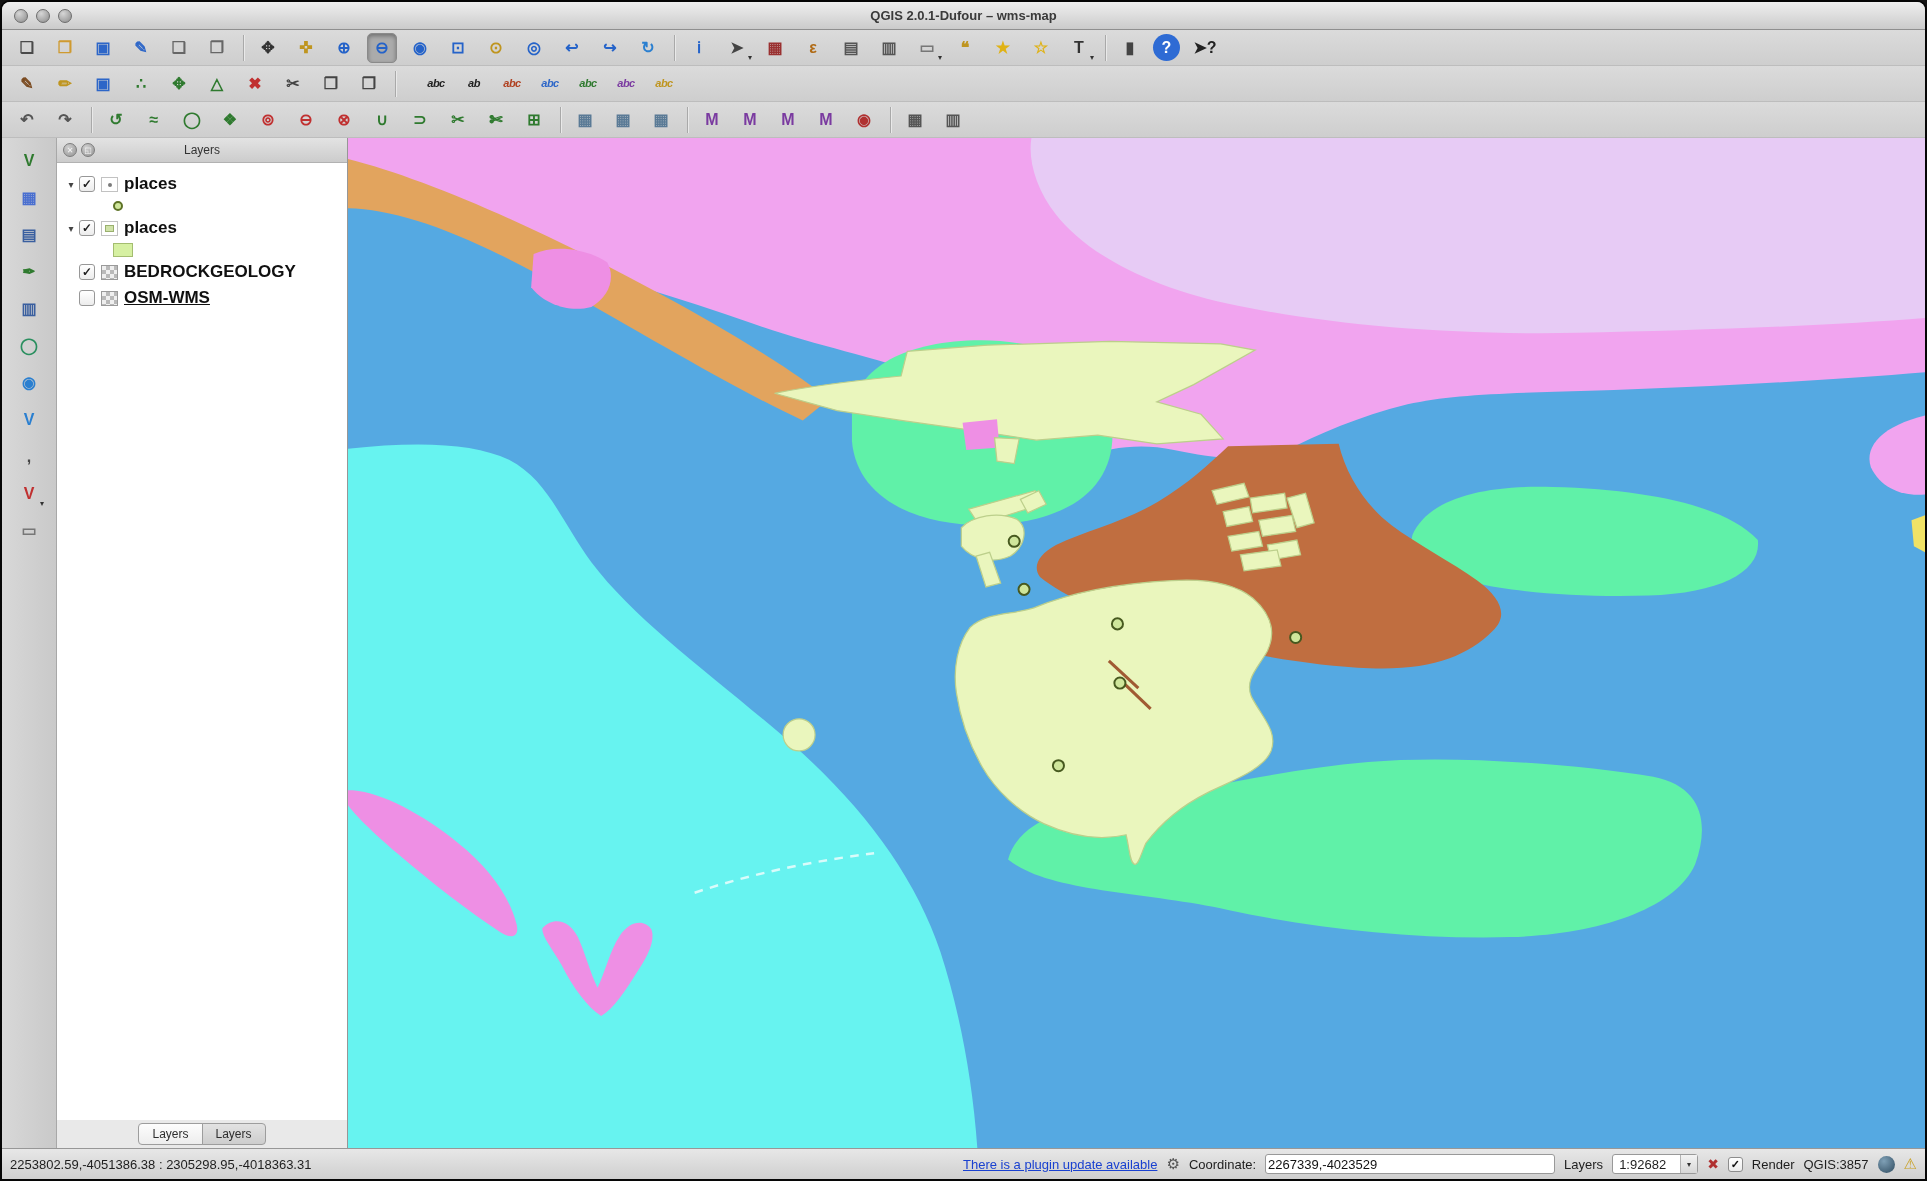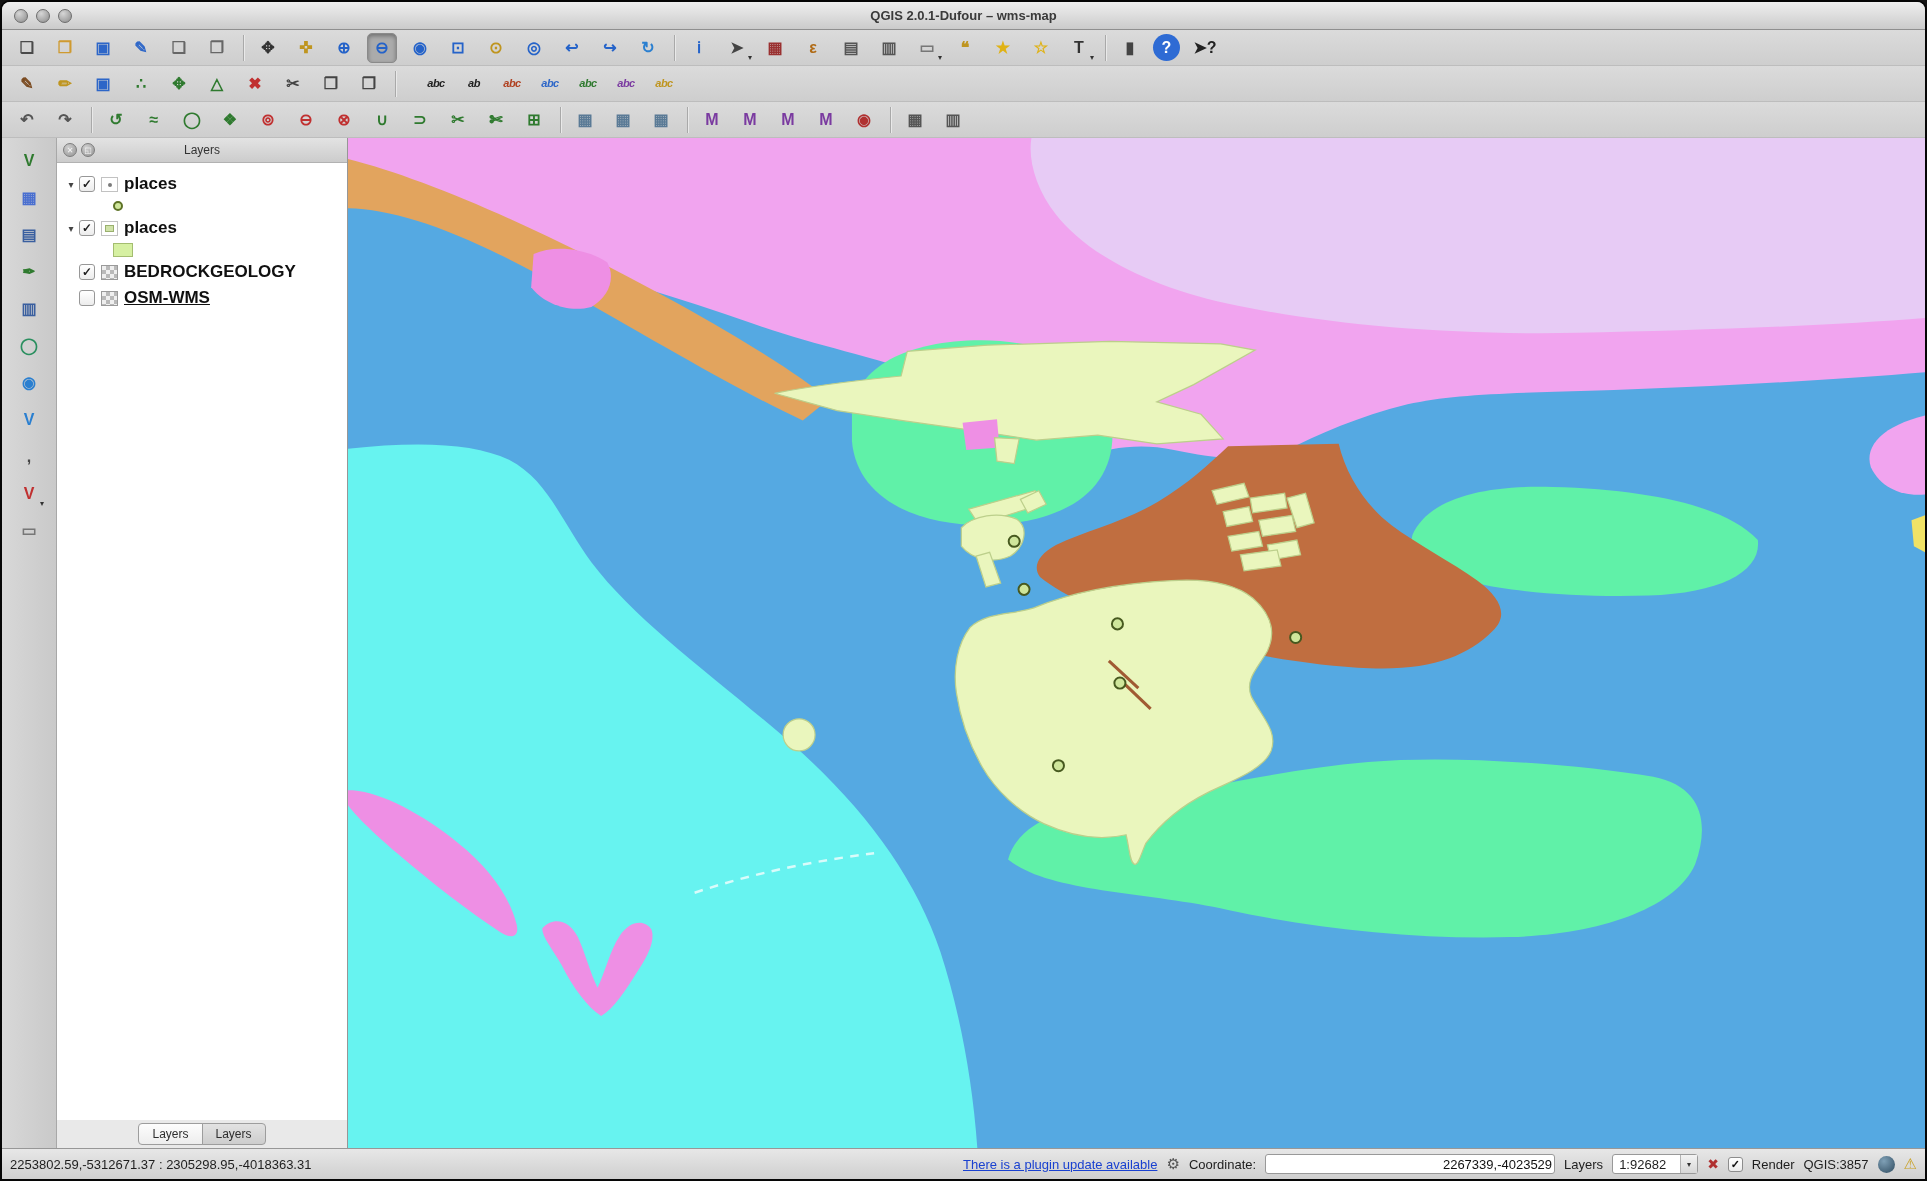--- a/index.html
+++ b/index.html
@@ -71,21 +71,21 @@
   
   .map-area{flex:1;position:relative;overflow:hidden;background:#55a9e2;min-width:0;}
   .map-area svg{display:block;width:100%;height:100%;}
   
   .statusbar{height:30px;flex:0 0 30px;background:linear-gradient(#e7e7e7,#cfcfcf);
     border-top:1px solid #979797;display:flex;align-items:center;padding:0 8px;gap:9px;
     font-size:13px;color:#1e1e1e;white-space:nowrap;}
   .plugin-link{color:#1a41d0;text-decoration:underline;margin-left:auto;cursor:pointer;}
   .plugin-icon::after{content:"⚙";font-size:15px;color:#555;}
   .coord-input{width:290px;height:20px;border:1px solid #999;border-radius:3px;background:#fff;
-    text-align:right;font-size:13px;font-family:inherit;color:#111;box-sizing:border-box;}
+    text-align:left;font-size:13px;font-family:inherit;color:#111;box-sizing:border-box;}
   .scale-combo{display:flex;align-items:center;justify-content:space-between;border:1px solid #999;
     border-radius:3px;background:#fff;height:20px;width:86px;padding-left:6px;box-sizing:border-box;font-size:13px;}
   .combo-arrow{width:16px;height:100%;display:flex;align-items:center;justify-content:center;
     background:linear-gradient(#f3f3f3,#d7d7d7);border-left:1px solid #b3b3b3;font-size:8px;color:#333;}
   .stop-render-icon::after{content:"✖";color:#b03030;font-size:14px;}
   .sb-check{width:15px;height:15px;box-sizing:border-box;border:1px solid #8d8d8d;border-radius:3px;
     background:linear-gradient(#fff,#ececec);display:flex;align-items:center;justify-content:center;
     font-size:11px;font-weight:700;color:#111;}
   .crs-icon{width:17px;height:17px;border-radius:50%;background:radial-gradient(circle at 35% 30%,#7fa0b6,#2e4a5e);}
   .messages-icon::after{content:"⚠";color:#c9a227;font-size:15px;}
@@ -462,21 +462,21 @@
           <circle cx="626" cy="394" r="4.5" fill="#cfe69b" stroke="#47591f" stroke-width="1.6"></circle>
           <circle cx="771" cy="405" r="4.5" fill="#cfe69b" stroke="#47591f" stroke-width="1.6"></circle>
           <circle cx="628" cy="442" r="4.5" fill="#cfe69b" stroke="#47591f" stroke-width="1.6"></circle>
           <circle cx="578" cy="509" r="4.5" fill="#cfe69b" stroke="#47591f" stroke-width="1.6"></circle>
         </svg>
     </div>
 
   </div>
 
   <div class="statusbar">
-    <span>2253802.59,-5312671.37 : 2305298.95,-4018363.31</span>
+    <span>2253802.59,-4051386.38 : 2305298.95,-4018363.31</span>
     <a class="plugin-link">There is a plugin update available</a>
     <span class="plugin-icon"></span>
     <span>Coordinate:</span>
     <input class="coord-input" value="2267339,-4023529" style="">
     <span>Layers</span>
     <span class="scale-combo">
       <span>1:92682</span>
       <span class="combo-arrow">▾</span>
     </span>
     <span class="stop-render-icon"></span>

